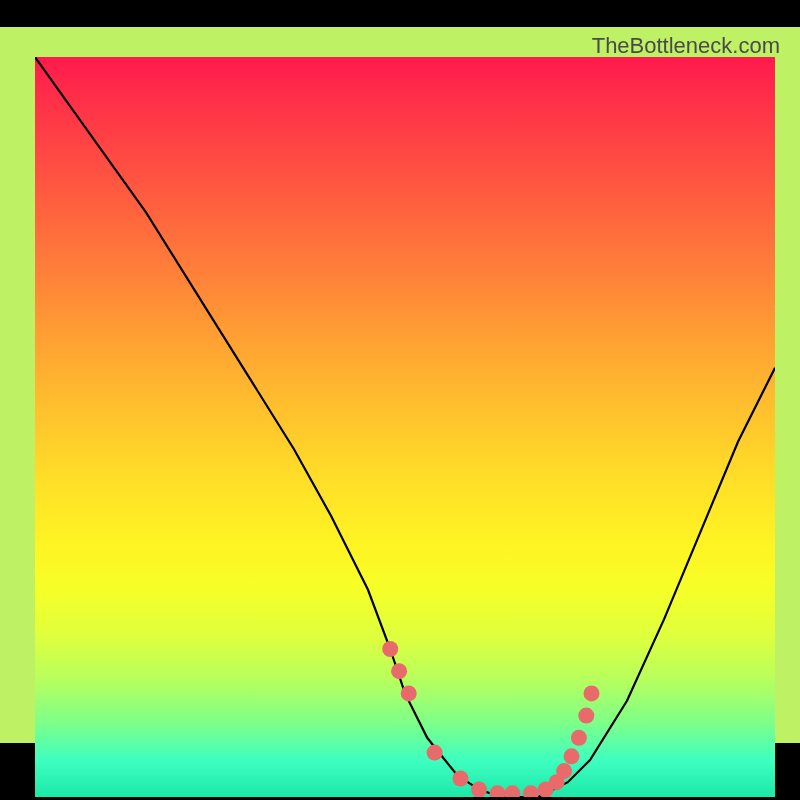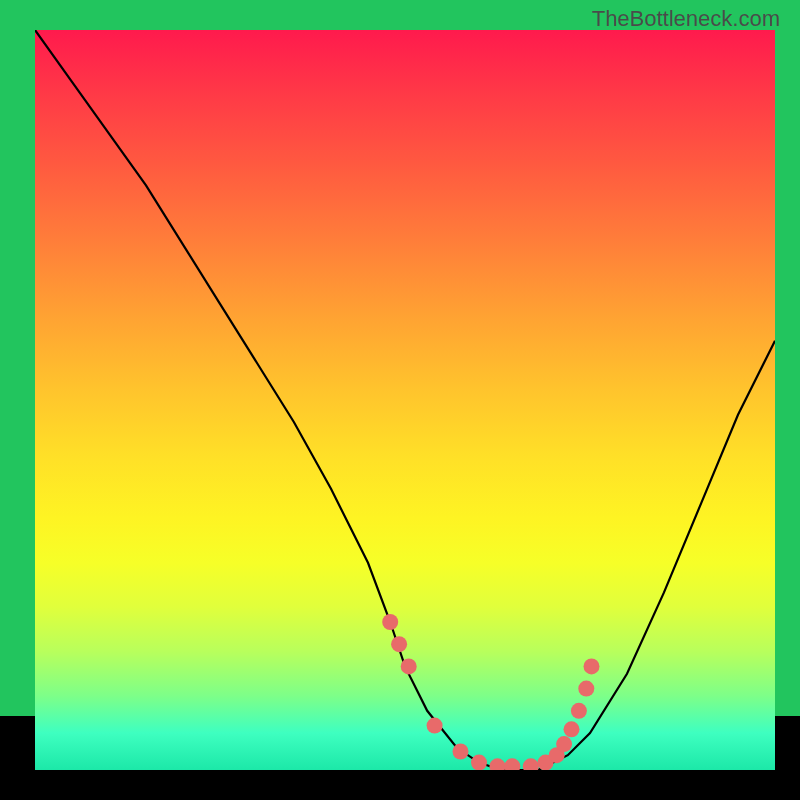--- a/index.html
+++ b/index.html
@@ -8,21 +8,22 @@
     background: #000;
     width: 800px;
     height: 800px;
     overflow: hidden;
     font-family: Arial, sans-serif;
   }
   .container {
     position: relative;
     width: 800px;
     height: 716px;
-    background: #22c55e;
+    background: #bef264;
+    margin-top: 27px;
   }
   .plot-area {
     position: absolute;
     left: 35px;
     top: 30px;
     width: 740px;
     height: 740px;
   }
   .gradient-bg {
     position: absolute;

